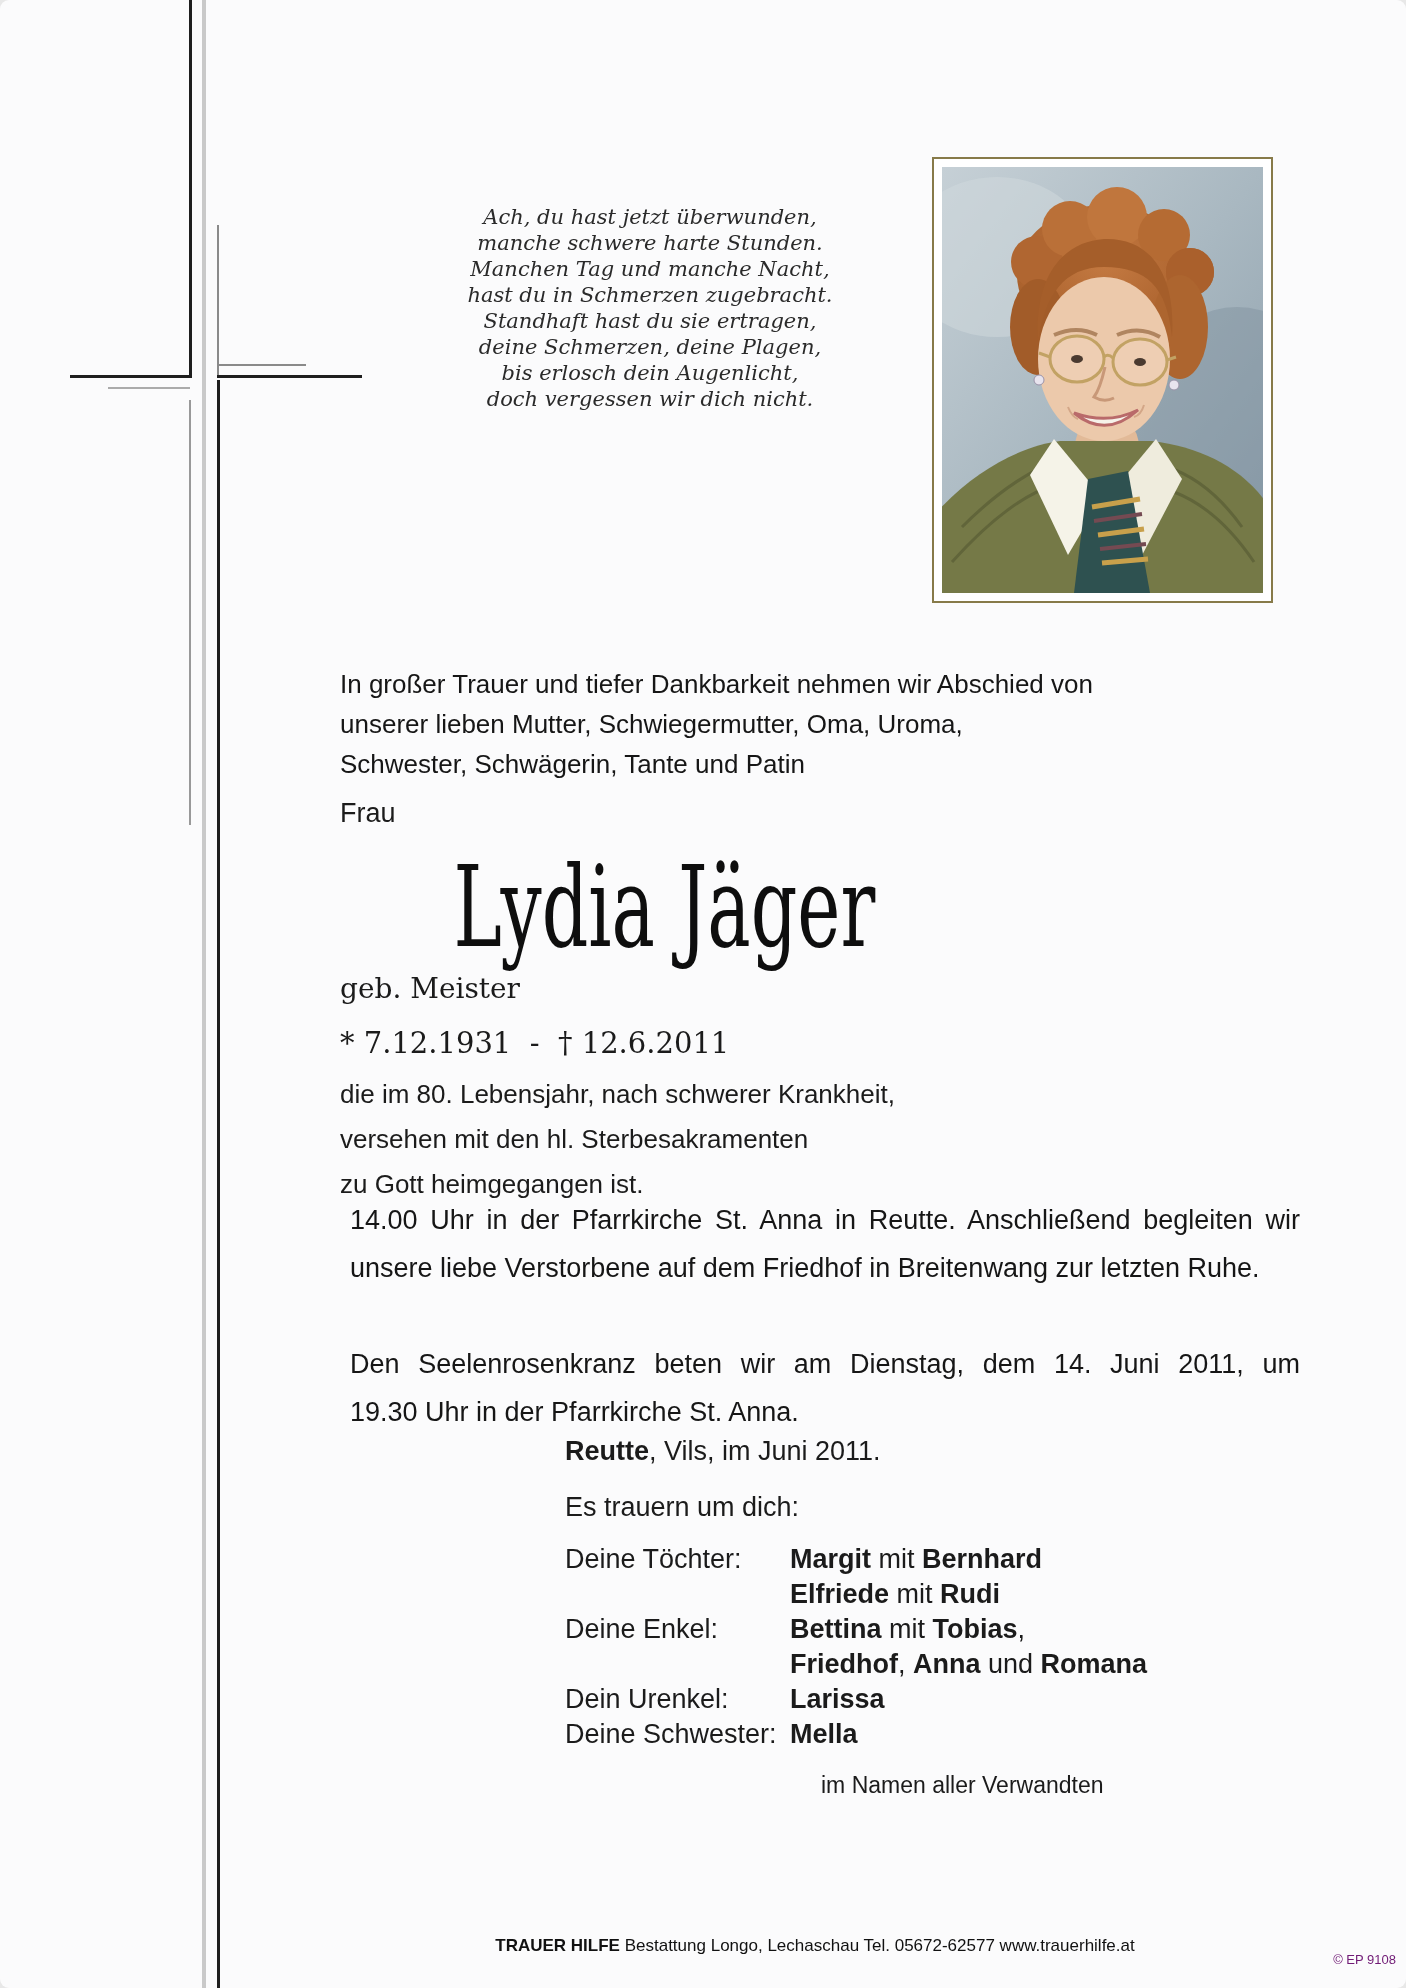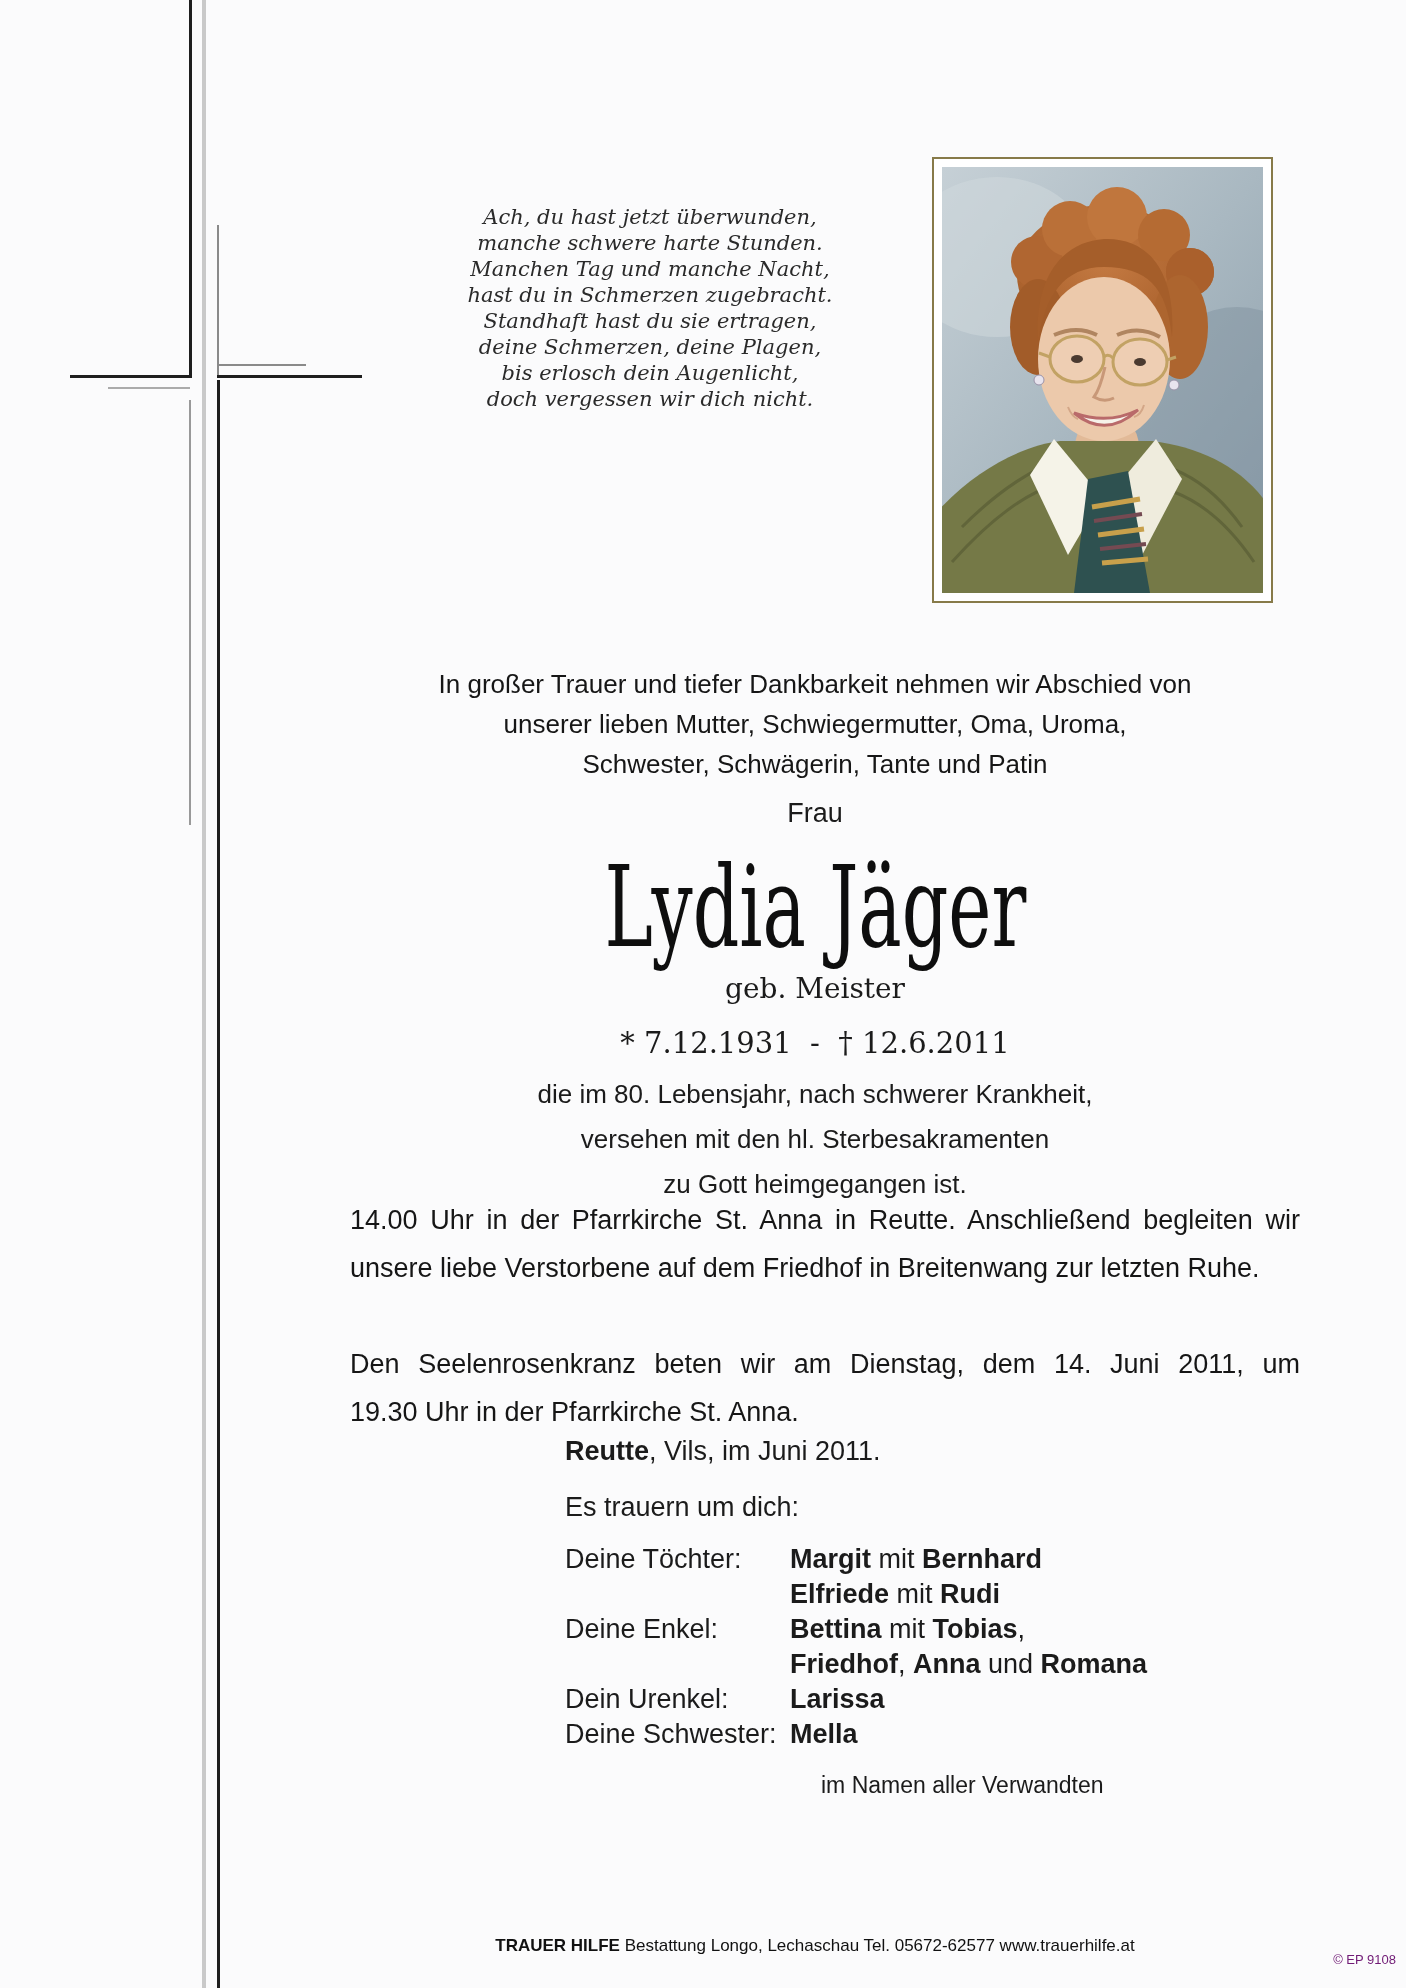--- a/index.html
+++ b/index.html
@@ -1,40 +1,40 @@
 <!DOCTYPE html>
 <html><head>
 <meta charset="utf-8">
 <style>
   html,body { margin:0; padding:0; background:#e8e8e8; }
   .page {
     position:relative; width:1406px; height:1988px; margin:0 auto;
     background:#fbfbfc; overflow:hidden;
-    font-family:"Liberation Sans", sans-serif; color:#1b1b1b;
+    font-family:"Liberation Sans", sans-serif; color:#1b1b1b;border-radius:9px;
   }
 
   
   .line { position:absolute; }
 
   
   .poem {
     position:absolute; left:460px; top:204px; width:380px;
     font-family:"DejaVu Serif", serif; font-style:italic;
     font-size:21px; line-height:26px; text-align:center; color:#2a2a2a;
   }
 
   
   .photo-frame {
     position:absolute; left:932px; top:157px; width:341px; height:446px;
     border:2px solid #877a49; background:#ffffff; box-sizing:border-box; padding:8px;
   }
   .photo-frame svg { display:block; width:100%; height:100%; }
 
   
-  .ccol { position:absolute; left:340px; width:950px; text-align:center; }
+  .ccol { position:absolute; left:340px; width:950px; }
 
   .intro { top:664px; font-size:26px; line-height:40px; color:#161616; }
   .frau  { top:798px; font-size:27px; }
   .name-wrap { top:848px; height:130px; }
   .name {
     display:inline-block; font-family:"DejaVu Serif", serif;
     font-size:112px; line-height:118px; color:#0e0e0e;
     transform:scaleX(0.65); transform-origin:50% 50%; white-space:nowrap;
   }
   .maiden { top:972px; font-family:"DejaVu Serif", serif; font-size:28px; }

